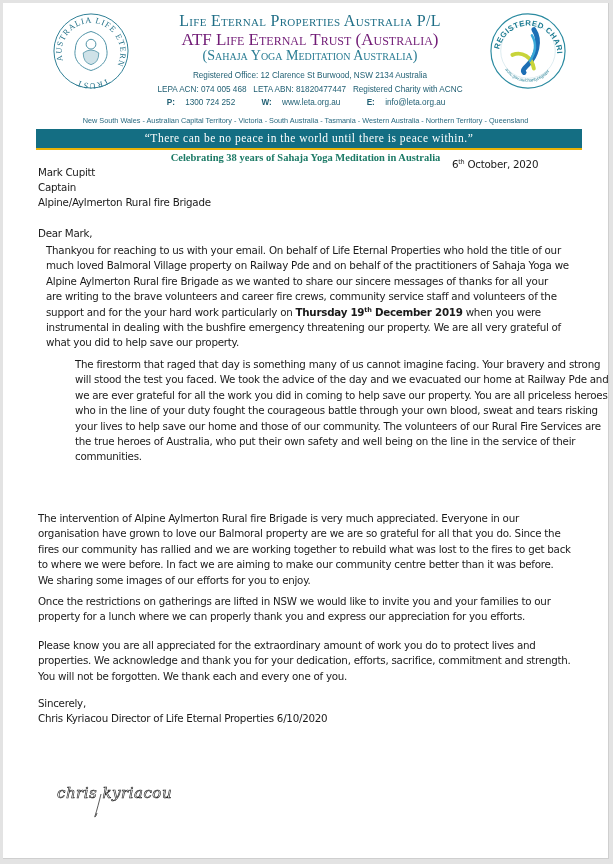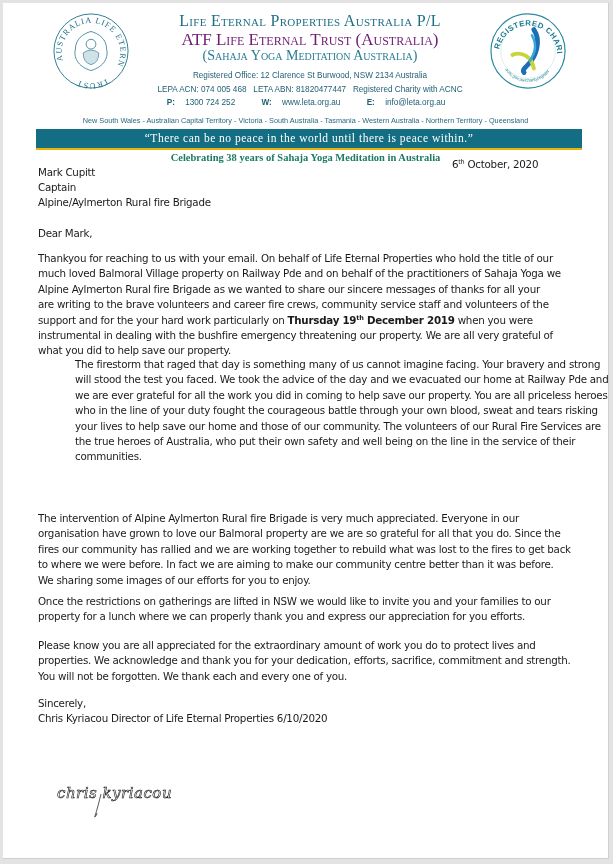--- a/index.html
+++ b/index.html
@@ -73,21 +73,21 @@
     }
     .date {
       position: absolute; left: 441px; top: 154px; line-height: 15.2px; margin-left: 8px;
     }
     sup { font-size: 6.5px; vertical-align: 4px; line-height: 0; }
     .salutation { position: absolute; left: 35px; top: 224px; }
     .para {
       position: absolute; left: 35px; width: 560px; line-height: 15.4px; margin: 0;
       white-space: nowrap;
     }
-    .p1 { top: 248px; }
+    .p1 { top: 240px; margin-left: 8px; }
     .p2 { top: 354px; margin-left: 37px; }
     .p3 { top: 508px; }
     .p4 { top: 591px; }
     .p5 { top: 635px; }
     .closing { position: absolute; left: 35px; top: 693px; line-height: 15.4px; }
     .signature {
       position: absolute; left: 52px; top: 777px; width: 140px; height: 40px;
     }
   </style>
 </head>

